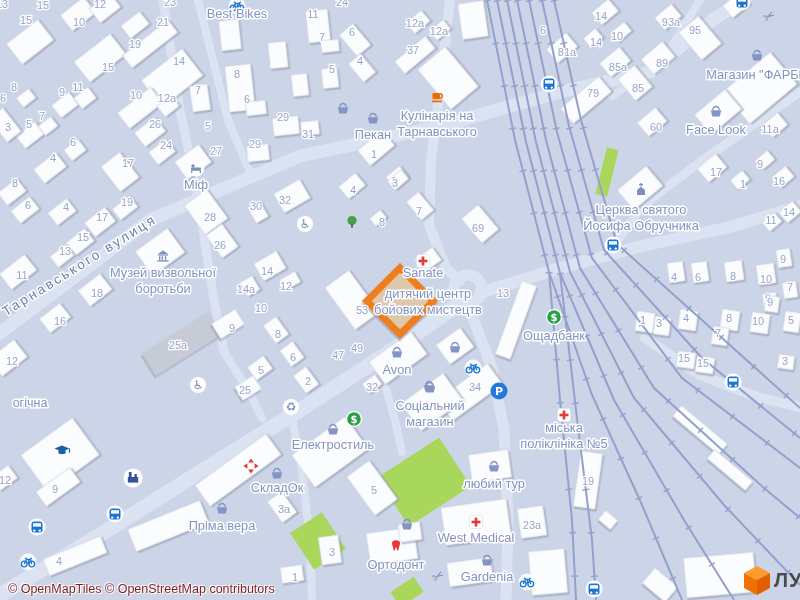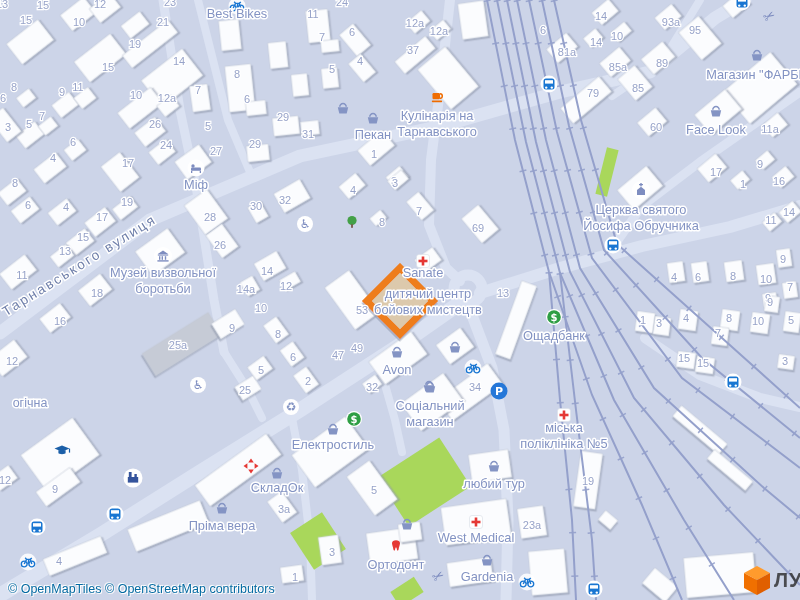--- a/index.html
+++ b/index.html
@@ -1,20 +1,20 @@
 <!DOCTYPE html>
 <html><head>
 <meta charset="utf-8">
 <style>
   html,body{margin:0;padding:0;}
   body{width:800px;height:600px;overflow:hidden;position:relative;
        font-family:"Liberation Sans",sans-serif;background:#ccd4e8;}
   #map-wrap{position:absolute;inset:0;}
   svg{display:block;}
-  #attribution{position:absolute;left:8px;bottom:4px;font-size:12.5px;color:#0369a1;
+  #attribution{position:absolute;left:8px;bottom:4px;font-size:12.5px;color:#7f1d1d;
     text-shadow:0 0 2px #fff,0 0 2px #fff,1px 1px 0 #fff,-1px -1px 0 #fff;z-index:5;}
   #lun-logo{position:absolute;right:-18px;bottom:2px;display:flex;align-items:center;z-index:5;}
   #lun-text{font-size:20px;font-weight:bold;color:#2e2e2e;opacity:.82;letter-spacing:1px;}
 </style>
 </head>
 <body>
 
 <div id="map-wrap">
   <svg id="map-svg" width="800" height="600" viewBox="0 0 800 600">
       <rect x="0" y="0" width="800" height="600" fill="#ccd4e8"></rect>

